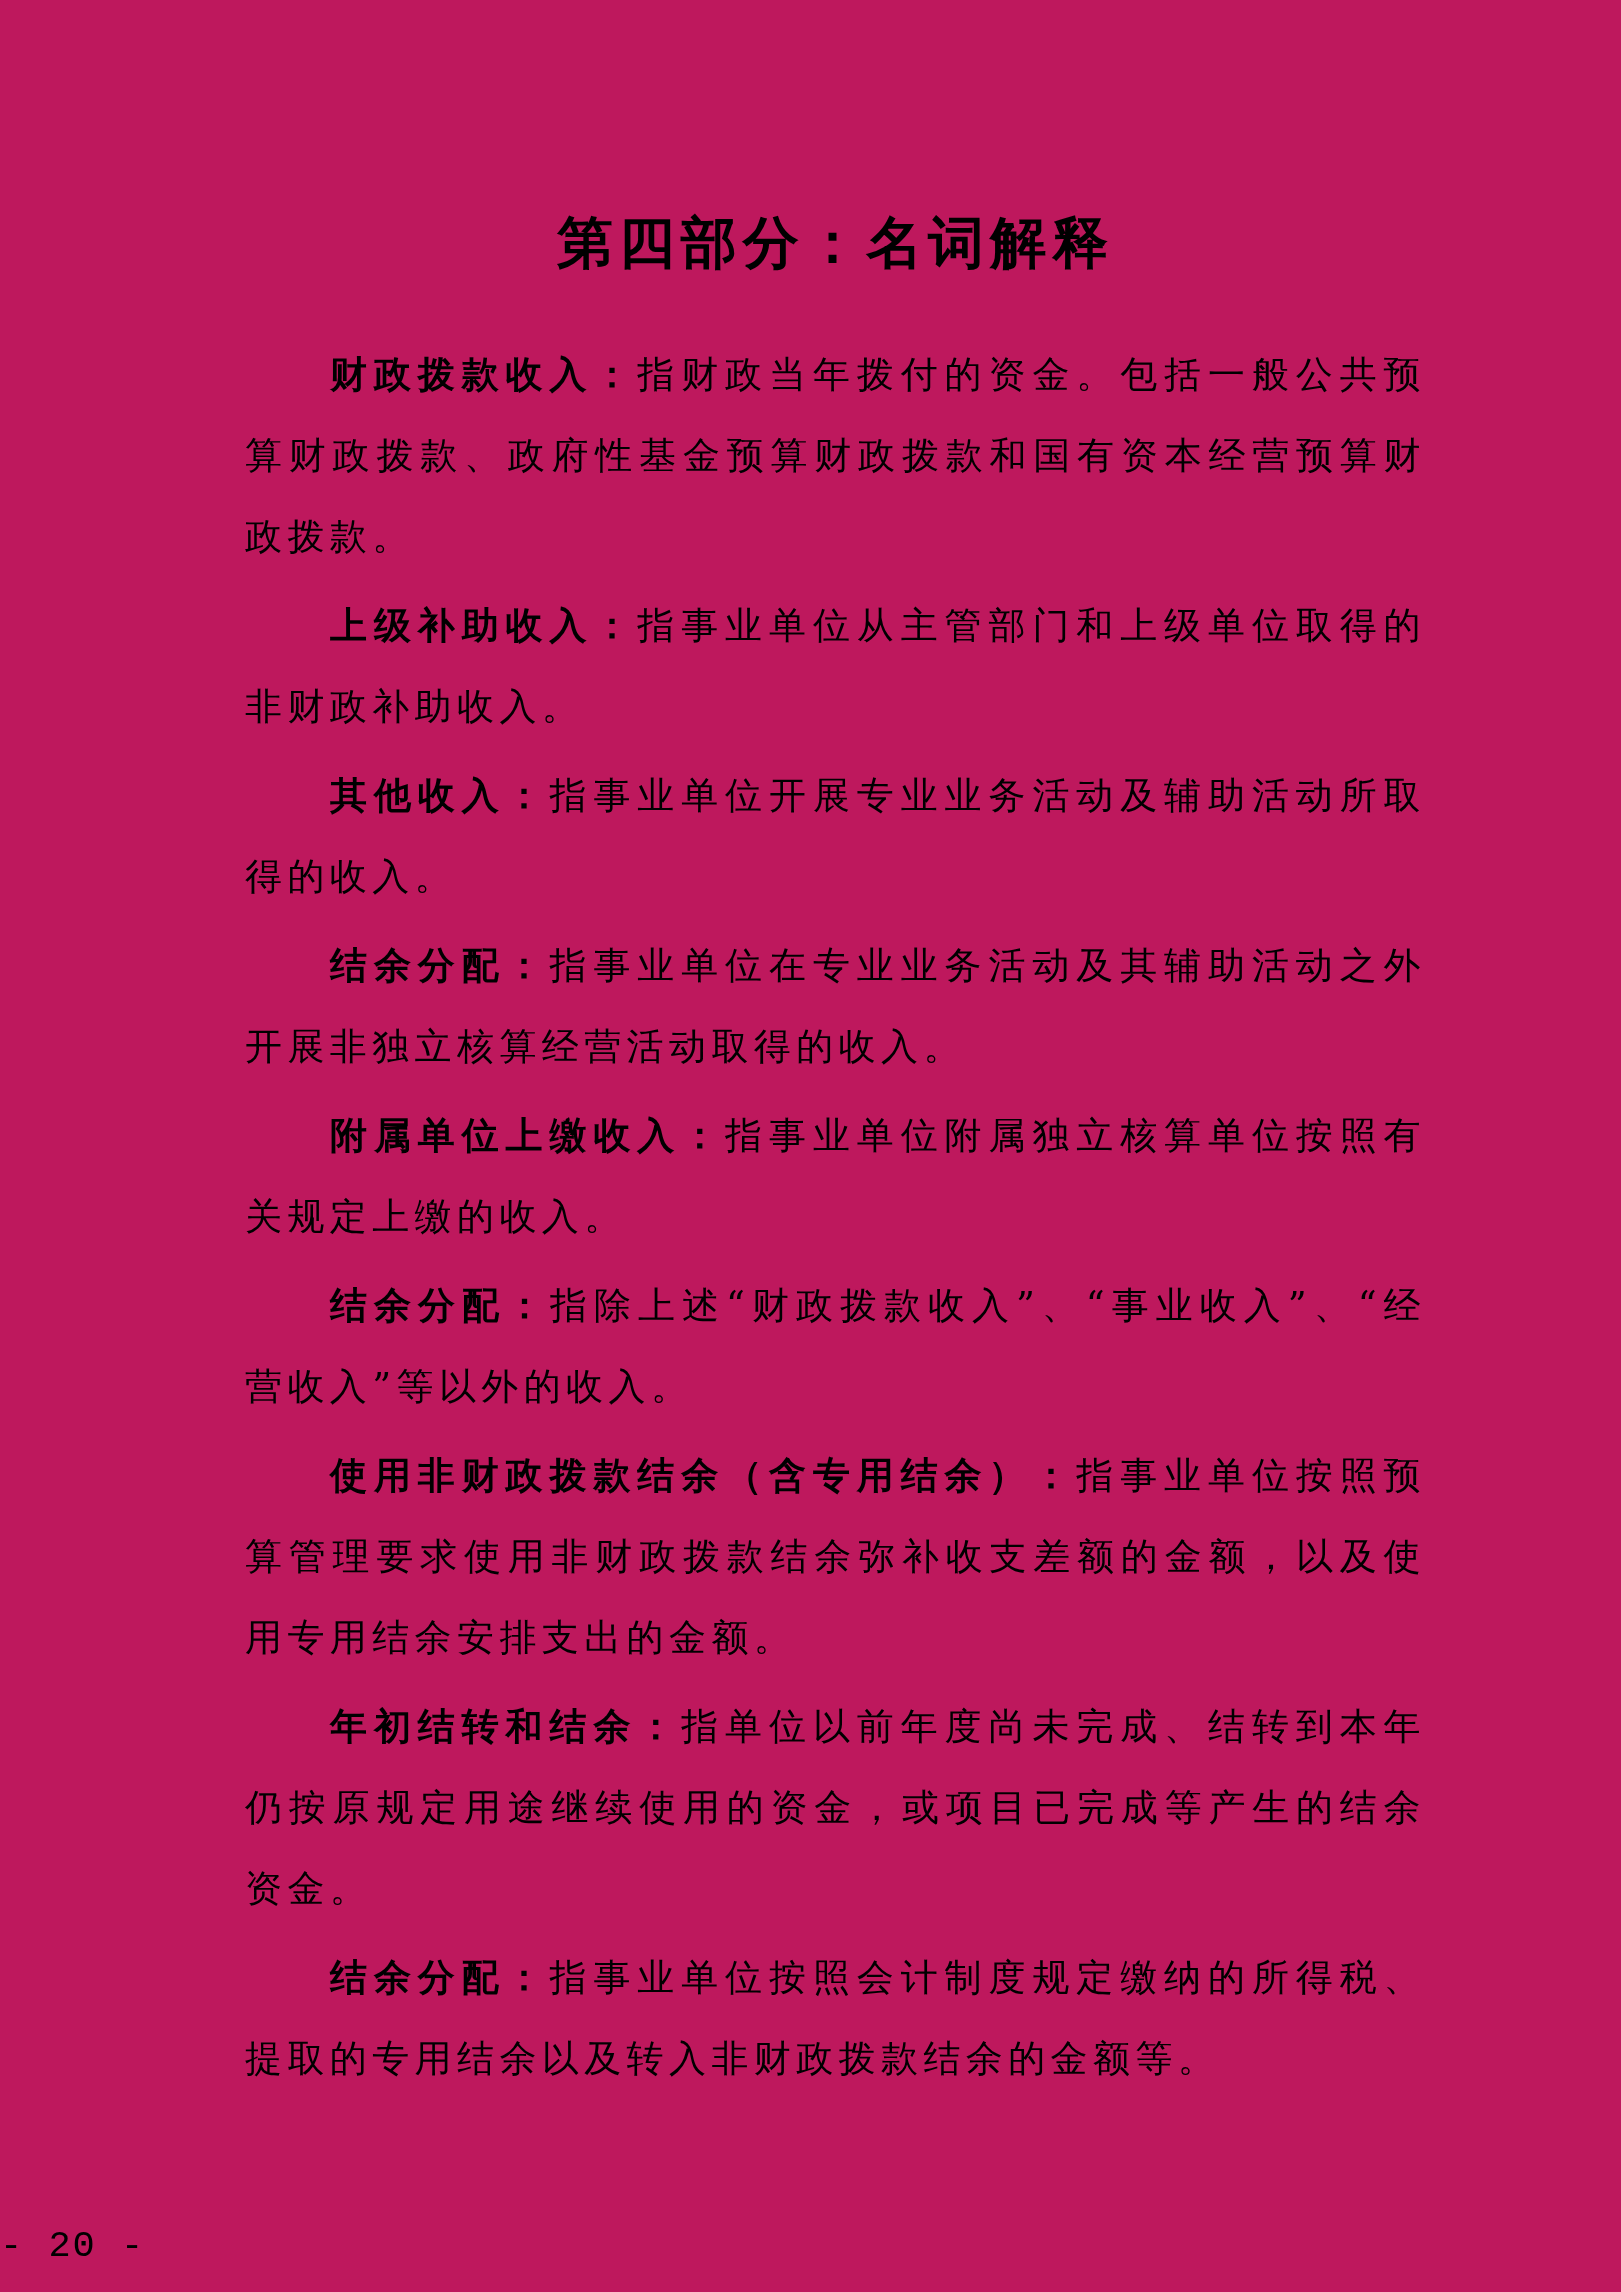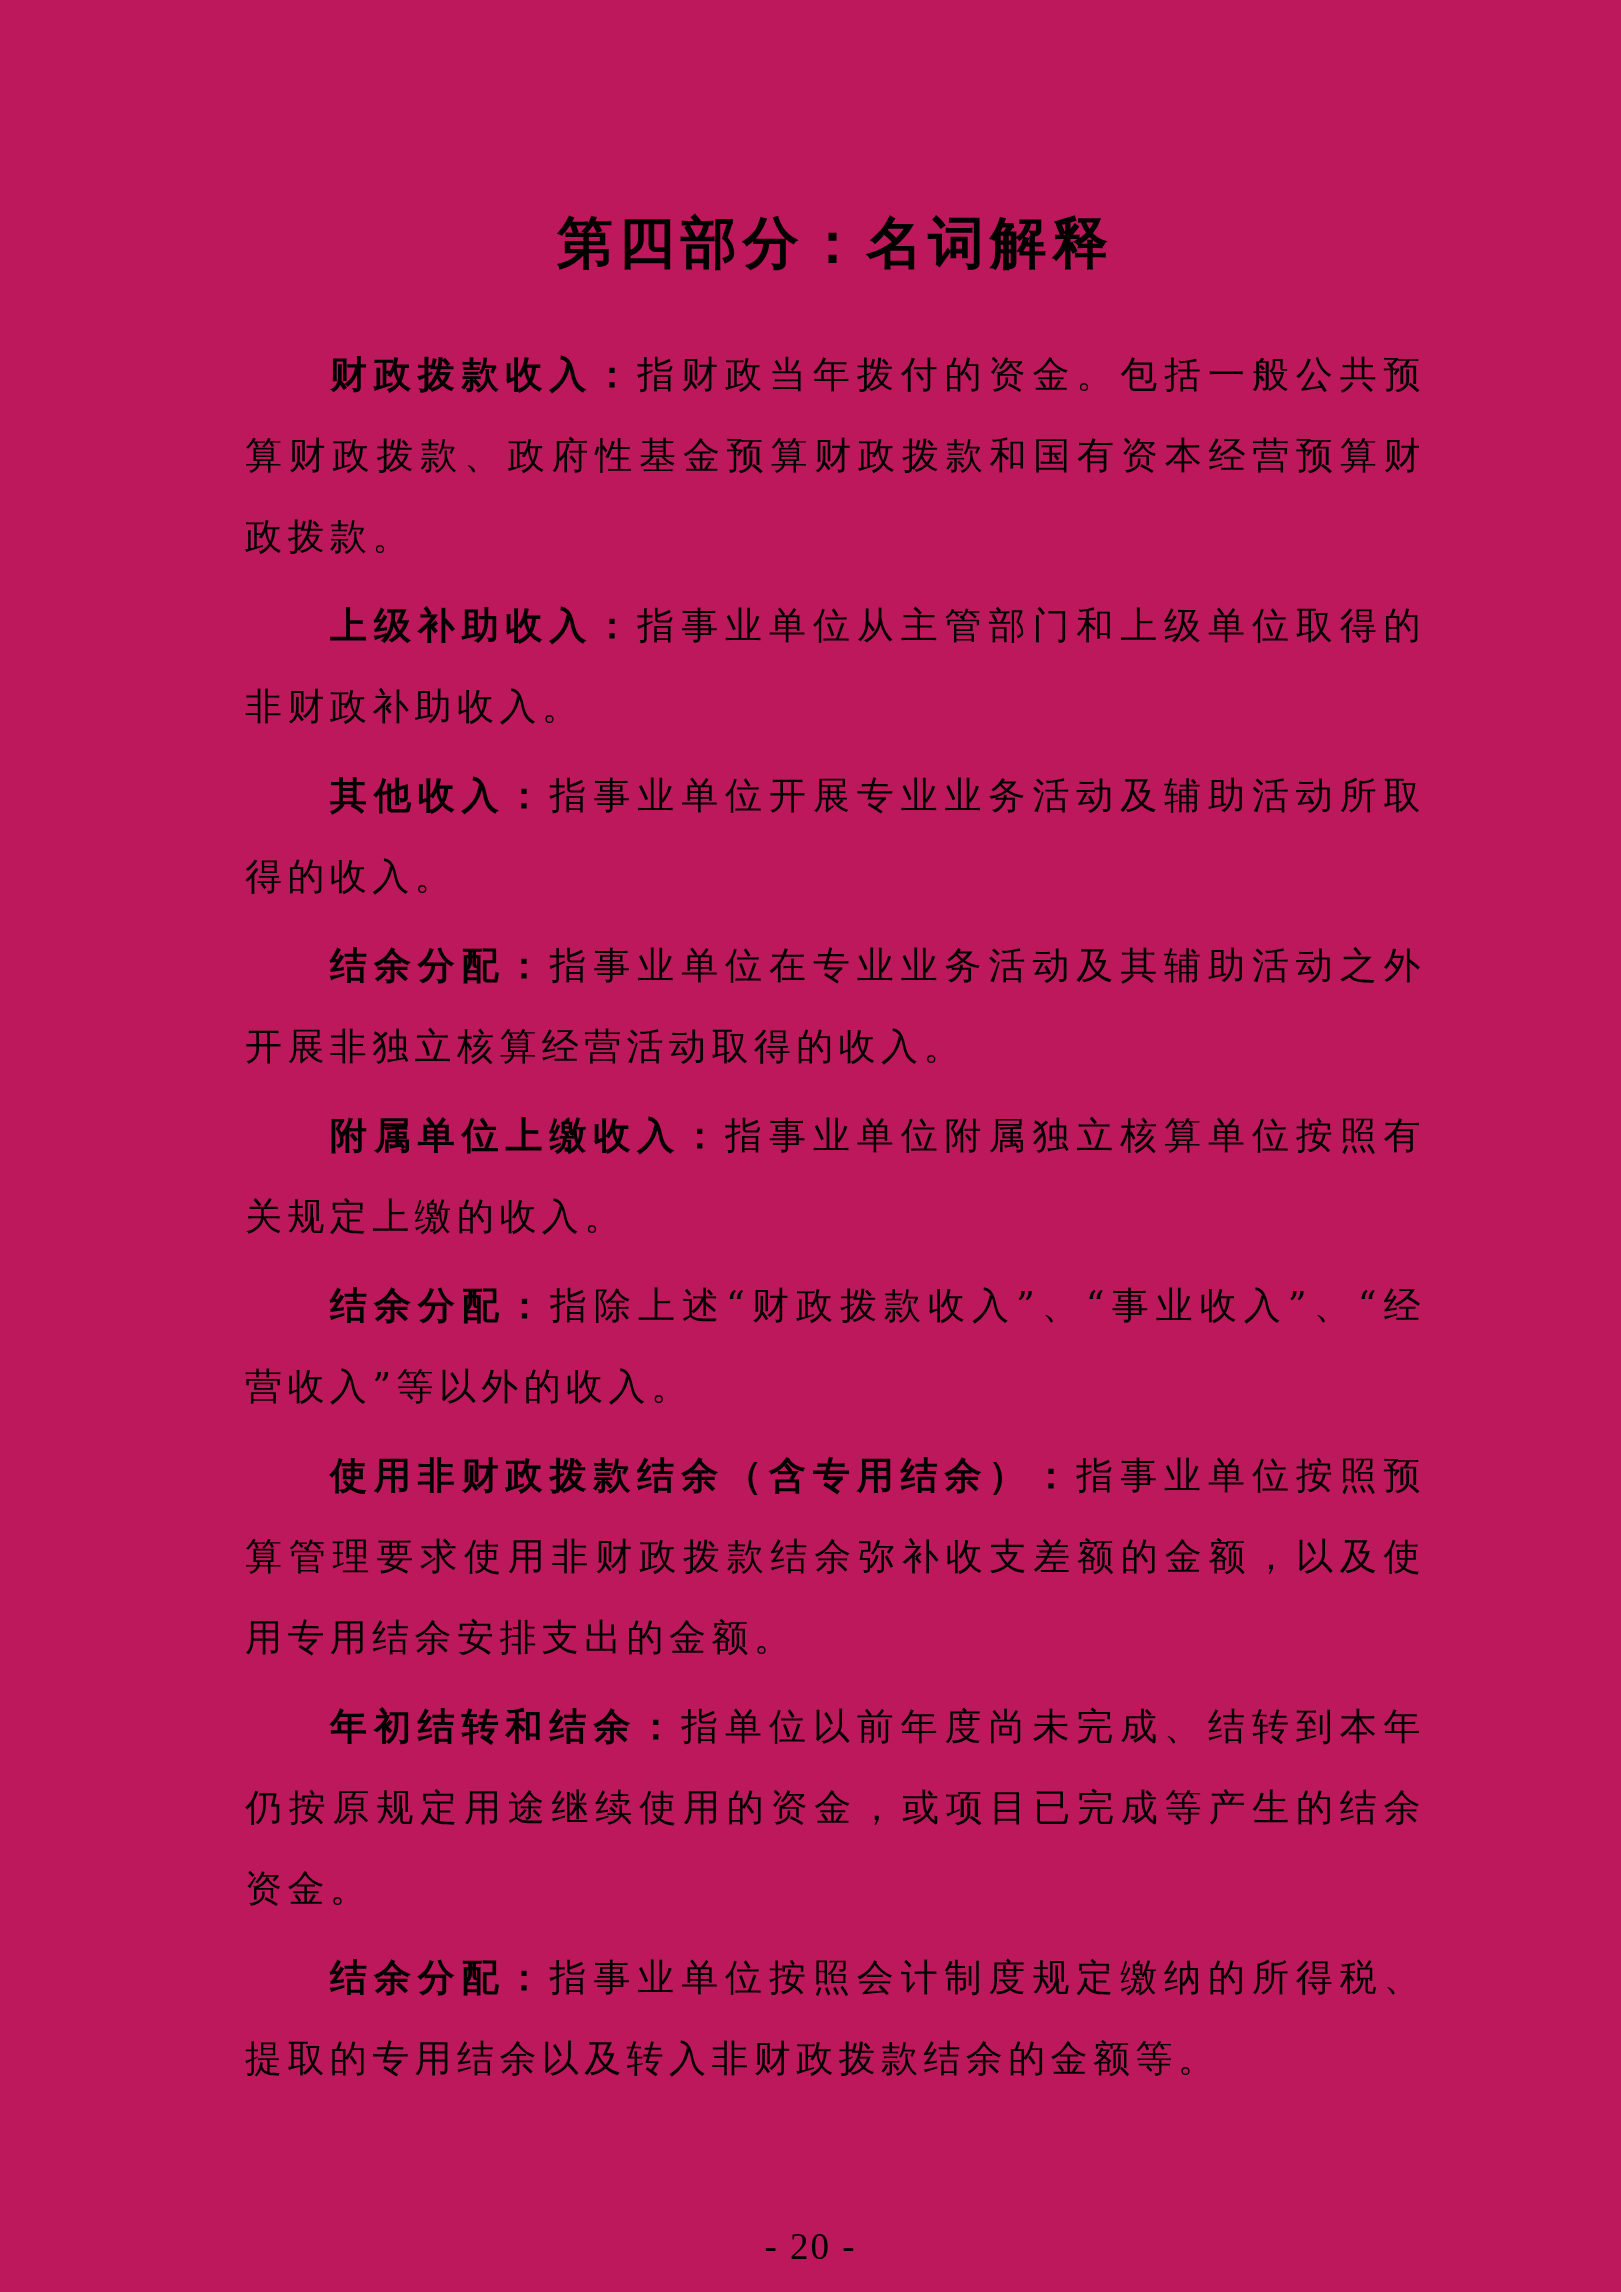--- a/index.html
+++ b/index.html
@@ -50,22 +50,21 @@
     text-indent: 85px;
   }
   .entry .term {
     font-weight: 700;
   }
   .page-footer {
     position: absolute;
     top: 2228px;
     left: 0;
     width: 1621px;
-    text-align: center;
-    font-family: Liberation Serif, serif;
+    font-family: Liberation Mono, monospace;
     font-size: 37px;
     line-height: 37px;
     letter-spacing: 2px;
     color: #000000;
   }
 </style>
 </head>
 <body>
 
 <div class="page">

